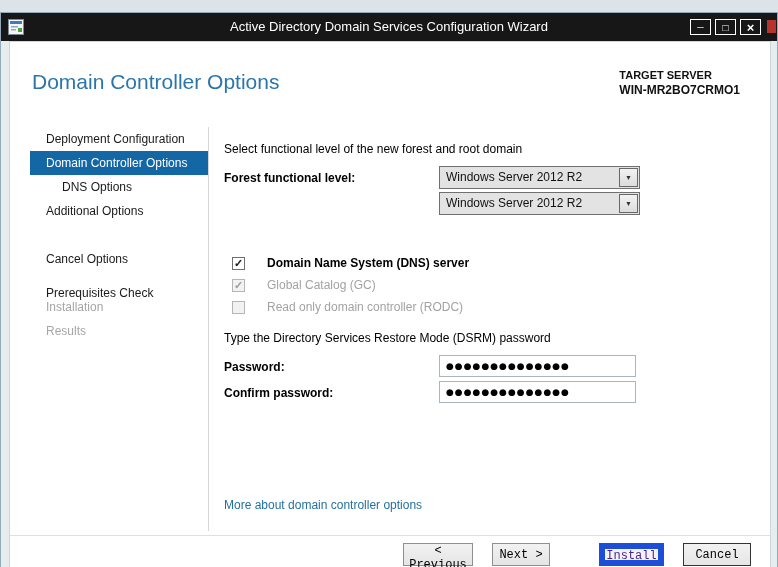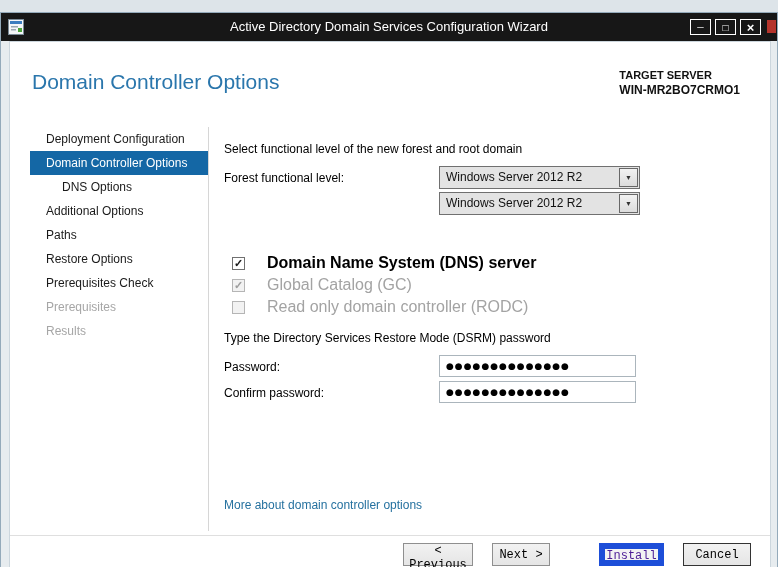--- a/index.html
+++ b/index.html
@@ -34,37 +34,37 @@
   
   .nav-item { position:absolute; left:20px; width:178px; height:24px; line-height:24px;
               font-size:12px; color:#1a1a1a; padding-left:16px; cursor:default; }
   .nav-item.indent { padding-left:32px; }
   .nav-item.selected { background:#1467a5; color:#ffffff; }
   .nav-item.disabled { color:#a6a6a6; }
   .v-divider { position:absolute; left:198px; top:85px; width:1px; height:404px; background:#d6d6d6; }
 
   
   .section-heading { position:absolute; left:214px; font-size:12px; color:#000; }
-  .field-label { position:absolute; left:214px; font-size:12px; color:#000; }
+  .field-label { position:absolute; left:214px; font-size:12px; color:#000;font-weight:bold; }
 
   .combo { position:absolute; left:429px; width:201px; height:23px; border:1px solid #707070;
            background:#e3e3e3; display:flex; cursor:default; }
   .combo-text { flex:1; font-size:12px; line-height:21px; padding-left:6px; color:#111;
                 white-space:nowrap; overflow:hidden; }
   .combo-arrow { width:19px; margin:1px; border:1px solid #686868;
                  background:linear-gradient(#f2f2f2,#dcdcdc); display:flex;
                  align-items:center; justify-content:center; font-size:7px; color:#333; }
 
   .cb-row { position:absolute; left:222px; height:16px; display:flex; align-items:center; }
   .cb { width:13px; height:13px; border:1px solid #707070; background:#ffffff;
         display:flex; align-items:center; justify-content:center; }
   .cb .check { font-size:11px; line-height:11px; font-weight:bold; color:#1a1a1a; }
   .cb.disabled { background:#f2f2f2; border-color:#b5b5b5; }
   .cb.disabled .check { color:#9e9e9e; }
-  .cb-label { font-size:16px; color:#000; margin-left:7px;padding-left:15px; }
+  .cb-label { font-size:12px; color:#000; margin-left:7px;padding-left:15px; }
   .cb-label.bold { font-weight:bold; }
   .cb-label.disabled { color:#a3a3a3; }
 
   .pw { position:absolute; left:429px; width:197px; height:22px; border:1px solid #abb5bc;
         background:#fff; font-family:"DejaVu Sans", sans-serif; font-size:9px;
         letter-spacing:1px; padding-left:6px; color:#000; }
 
   .more-link { position:absolute; left:214px; top:456px; font-size:12px; color:#25719f; cursor:pointer; }
 
   
@@ -107,24 +107,23 @@
 
     <div class="target-block">
       <div class="target-label">TARGET SERVER</div>
       <div class="target-name">WIN-MR2BO7CRMO1</div>
     </div>
 
     <div class="nav-item" style="top:85px">Deployment Configuration</div>
     <div class="nav-item selected" style="top:109px">Domain Controller Options</div>
     <div class="nav-item indent" style="top:133px">DNS Options</div>
     <div class="nav-item" style="top:157px">Additional Options</div>
-    <div class="nav-item" style="top:181px">Paths</div>
-    <div class="nav-item" style="top:205px">Restore Options</div>
-    <div class="nav-item" style="top:229px">Prerequisites Check</div>
-    <div class="nav-item disabled" style="top:253px">Prerequisites</div>
+    <div class="nav-item" style="top:205px">Cancel Options</div>
+    <div class="nav-item" style="top:239px">Prerequisites Check</div>
+    <div class="nav-item disabled" style="top:253px">Installation</div>
     <div class="nav-item disabled" style="top:277px">Results</div>
 
     <div class="v-divider"></div>
 
     <div class="section-heading" style="top:100px">Select functional level of the new forest and root domain</div>
 
     <div class="field-label" style="top:129px">Forest functional level:</div>
     <div class="combo" style="top:124px">
       <div class="combo-text">Windows Server 2012 R2</div>
       <div class="combo-arrow">▼</div>

